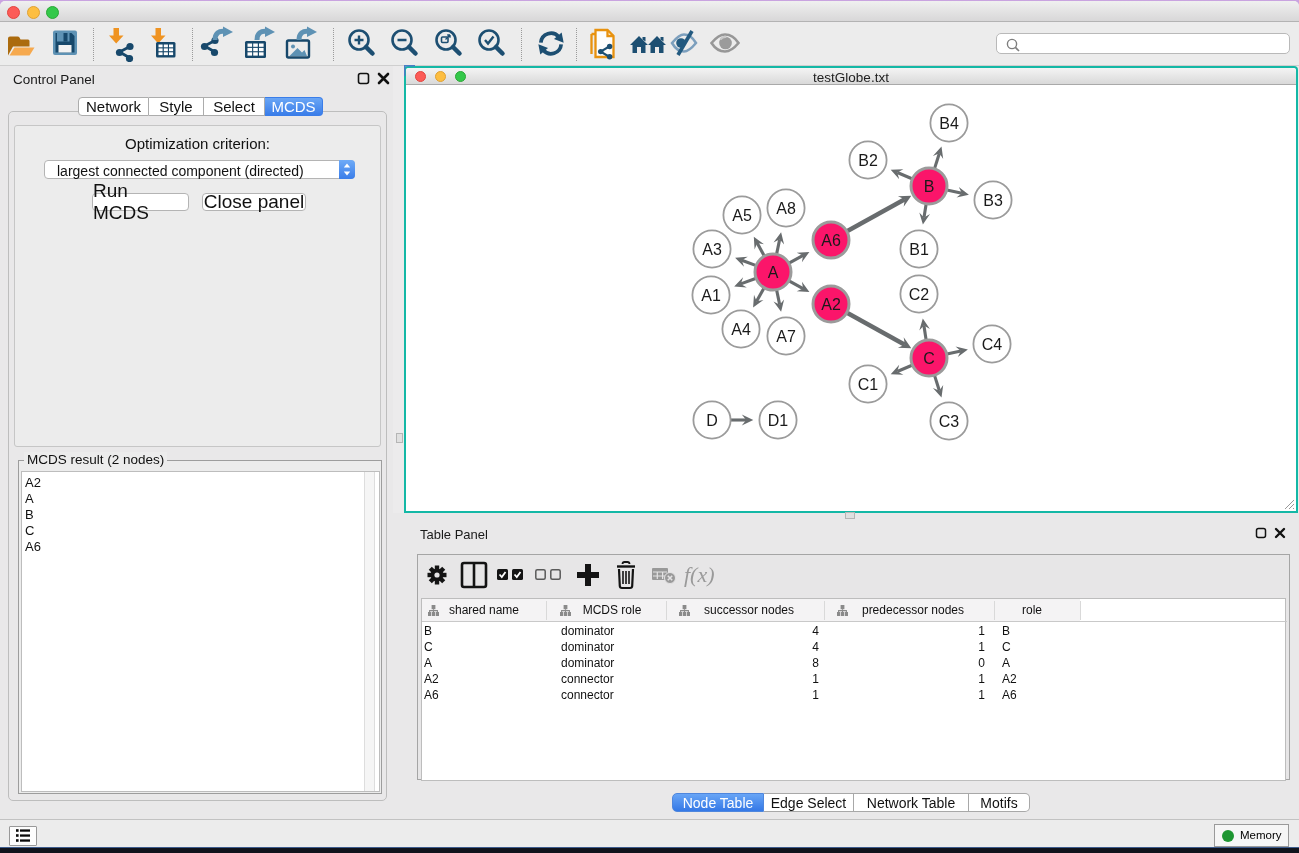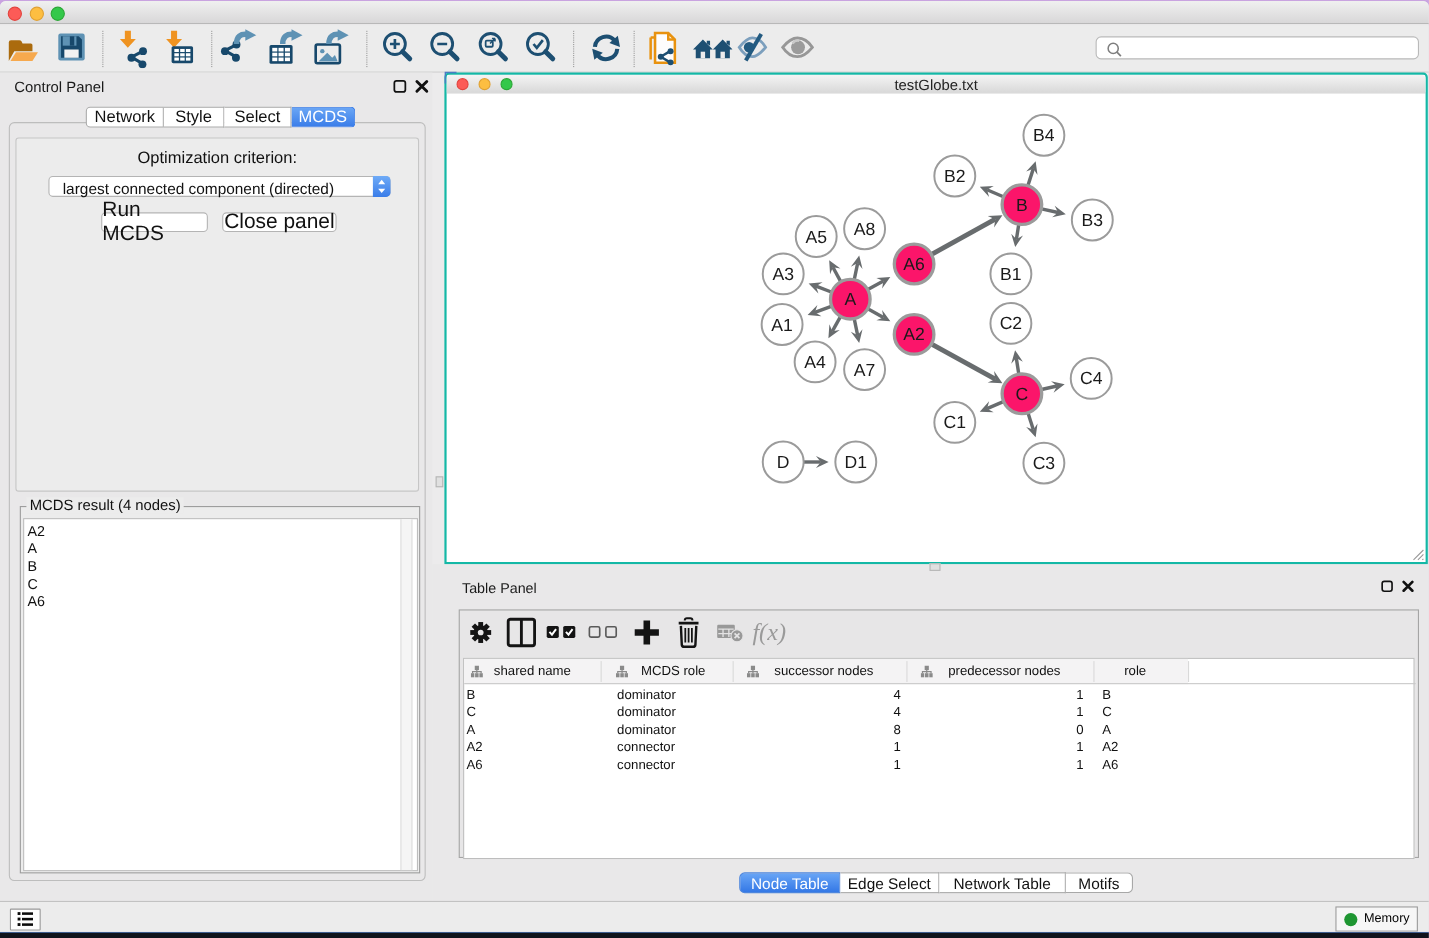--- a/index.html
+++ b/index.html
@@ -277,21 +277,21 @@
                 <path d="M8 15.5 L11.2 11.5 L4.8 11.5 Z" fill="#fff"></path>
               </svg>
           </div>
         </div>
         <div id="optlabel">Optimization criterion:</div>
         <div class="btn" style="left:77px; top:67px; width:97px;">Run MCDS</div>
         <div class="btn" style="left:187px; top:67px; width:104px;">Close panel</div>
       </div>
     </div>
     <div id="fieldset">
-      <div class="legend">MCDS result (4 nodes)</div>
+      <div class="legend">MCDS result (2 nodes)</div>
       <div id="mlist">
         <div class="sb"></div>
         <div class="it">A2</div>
           <div class="it">A</div>
           <div class="it">B</div>
           <div class="it">C</div>
           <div class="it">A6</div>
       </div>
     </div>
   </div>

